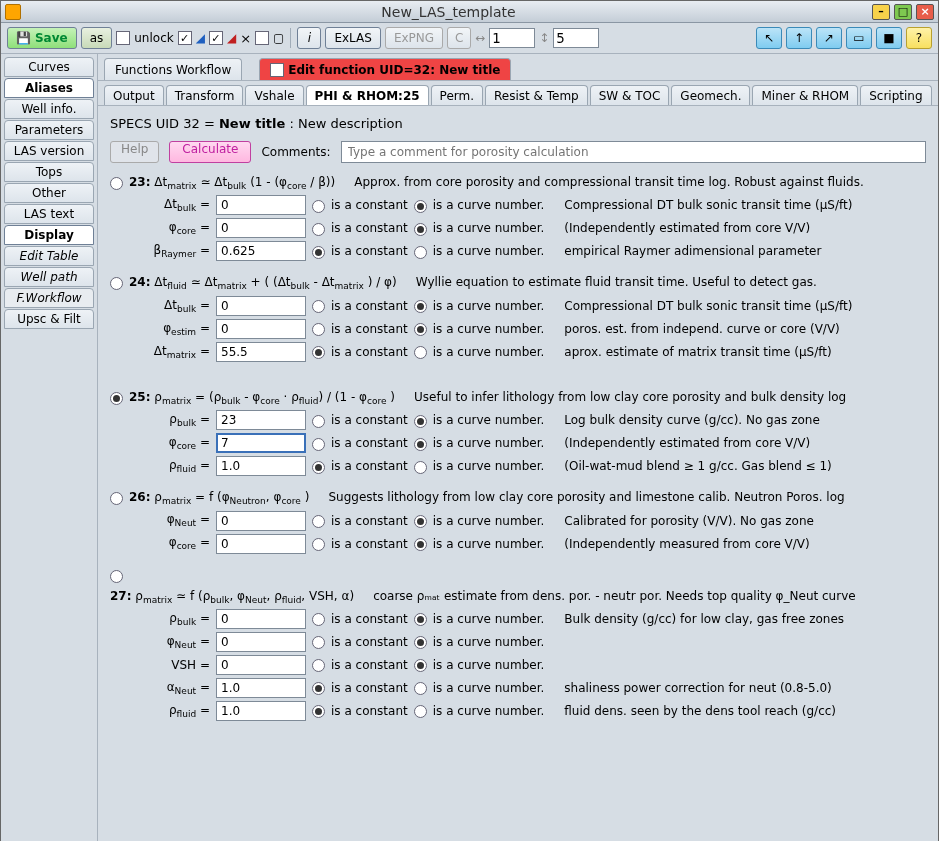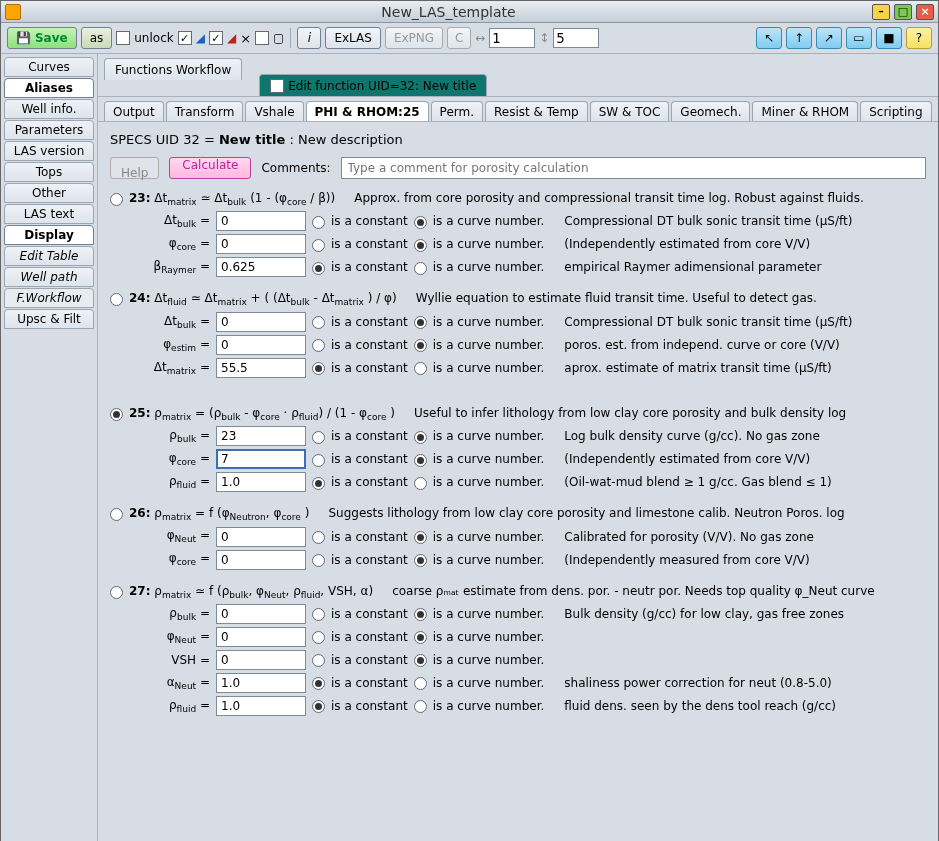--- a/index.html
+++ b/index.html
@@ -22,29 +22,29 @@
   .tb-blue { background:linear-gradient(#bce4f8,#7fccf0); border:1px solid #3a8ab8; width:26px; height:22px; border-radius:3px; display:inline-flex; align-items:center; justify-content:center; font-size:12px;}
   .tb-yellow{ background:linear-gradient(#fff2a8,#f8e060); border:1px solid #b8a030;}
   .main { display:flex; height:calc(100% - 52px);}
   .sidebar { width:97px; background:#d6dde4; border-right:1px solid #a8b2bd; padding-top:2px;}
   .side-tab { height:20px; margin:1px 3px; border:1px solid #9aa6b2; border-radius:4px 4px 0 0; background:linear-gradient(#eef2f6,#dde4eb); display:flex; align-items:center; justify-content:center; font-size:12px; cursor:pointer;}
   .side-tab.active { background:#fff; font-weight:bold; border-color:#6f8096;}
   .side-tab.italic{ font-style:italic;}
   .content { flex:1; display:flex; flex-direction:column; background:#d6dde4;}
   .tabrow { display:flex; gap:17px; padding:4px 6px 0; border-bottom:1px solid #a8b2bd;}
   .tab { height:22px; padding:0 10px; border:1px solid #9aa6b2; border-bottom:none; border-radius:4px 4px 0 0; background:linear-gradient(#eef2f6,#dde4eb); display:flex; align-items:center; font-size:12px;}
-  .tab.active { background:#0f766e; font-weight:normal;margin-top:16px;}
+  .tab.active { background:#ef4444; font-weight:bold;}
   .tab .ckb{margin-right:4px;}
   .subrow { display:flex; gap:2px; padding:4px 6px 0; border-bottom:1px solid #a8b2bd; flex-wrap:wrap;}
   .subtab{ height:20px; padding:0 8px; border:1px solid #9aa6b2; border-bottom:none; border-radius:4px 4px 0 0; background:linear-gradient(#eef2f6,#dde4eb); display:flex; align-items:center; font-size:12px;}
   .subtab.active{background:#fff; font-weight:bold;}
   .pane { flex:1; background:#d6dde4; padding:10px 12px; overflow:auto;}
   .specline { font-size:13px; margin-bottom:10px;}
   .actionrow { display:flex; align-items:center; gap:10px; margin-bottom:12px;}
-  .help-btn{height:22px;padding:8px 10px;border:1px solid #aaa;background:#e0e4ea;color:#888;border-radius:3px;}
+  .help-btn{height:22px;padding:0 10px;border:1px solid #aaa;background:#e0e4ea;color:#888;border-radius:3px;}
   .calc-btn{height:22px;padding:0 12px;border:1px solid #c040a0;background:linear-gradient(#ffd8f0,#ffb8e0);color:#c020a0;border-radius:3px;font-weight:normal;}
   .comment-input{flex:1;height:22px;border:1px solid #7e8a97;background:#fff;padding:0 6px;font-size:12px;}
   .eqrow { display:flex; align-items:flex-start; gap:6px; margin:6px 0 4px;}
   .radio{width:13px;height:13px;border:1px solid #667;border-radius:50%;background:#fff;display:inline-flex;align-items:center;justify-content:center;flex-shrink:0;margin-top:2px;}
   .radio.checked::after{content:"";width:7px;height:7px;background:#333;border-radius:50%;}
   .eqnum{font-weight:bold;}
   .eqdesc{flex:1;font-size:12px;}
   .paramrow{display:flex;align-items:center;gap:6px;margin:3px 0 3px 30px;}
   .plabel{width:70px;text-align:right;font-size:12px;}
   .pinput{width:90px;height:20px;border:1px solid #7e8a97;background:#fff;padding:0 4px;font-size:12px;}
@@ -261,21 +261,21 @@
         <div class="paramrow">
             <span class="plabel">φ<sub>core</sub> =</span>
             <input class="pinput" value="0" style="">
             <span class="radio"></span>
             <span class="rlabel">is a constant</span>
             <span class="radio checked"></span>
             <span class="rlabel">is a curve number.</span>
             <span class="pdesc">(Independently measured from core V/V)</span>
           </div>
 
-        <div class="eqrow" style="margin-top:14px;">
+        <div class="eqrow" style="margin-top:14px;flex-direction:column;">
           <span class="radio"></span>
           <div class="eqdesc"><span class="eqnum">27:</span> ρ<sub>matrix</sub> ≃ f (ρ<sub>bulk</sub>, φ<sub>Neut</sub>, ρ<sub>fluid</sub>, VSH, α) &nbsp;&nbsp;&nbsp; <span>coarse ρₘₐₜ estimate from dens. por. - neutr por. Needs top quality φ_Neut curve</span></div>
         </div>
         <div class="paramrow">
             <span class="plabel">ρ<sub>bulk</sub> =</span>
             <input class="pinput" value="0" style="">
             <span class="radio"></span>
             <span class="rlabel">is a constant</span>
             <span class="radio checked"></span>
             <span class="rlabel">is a curve number.</span>

